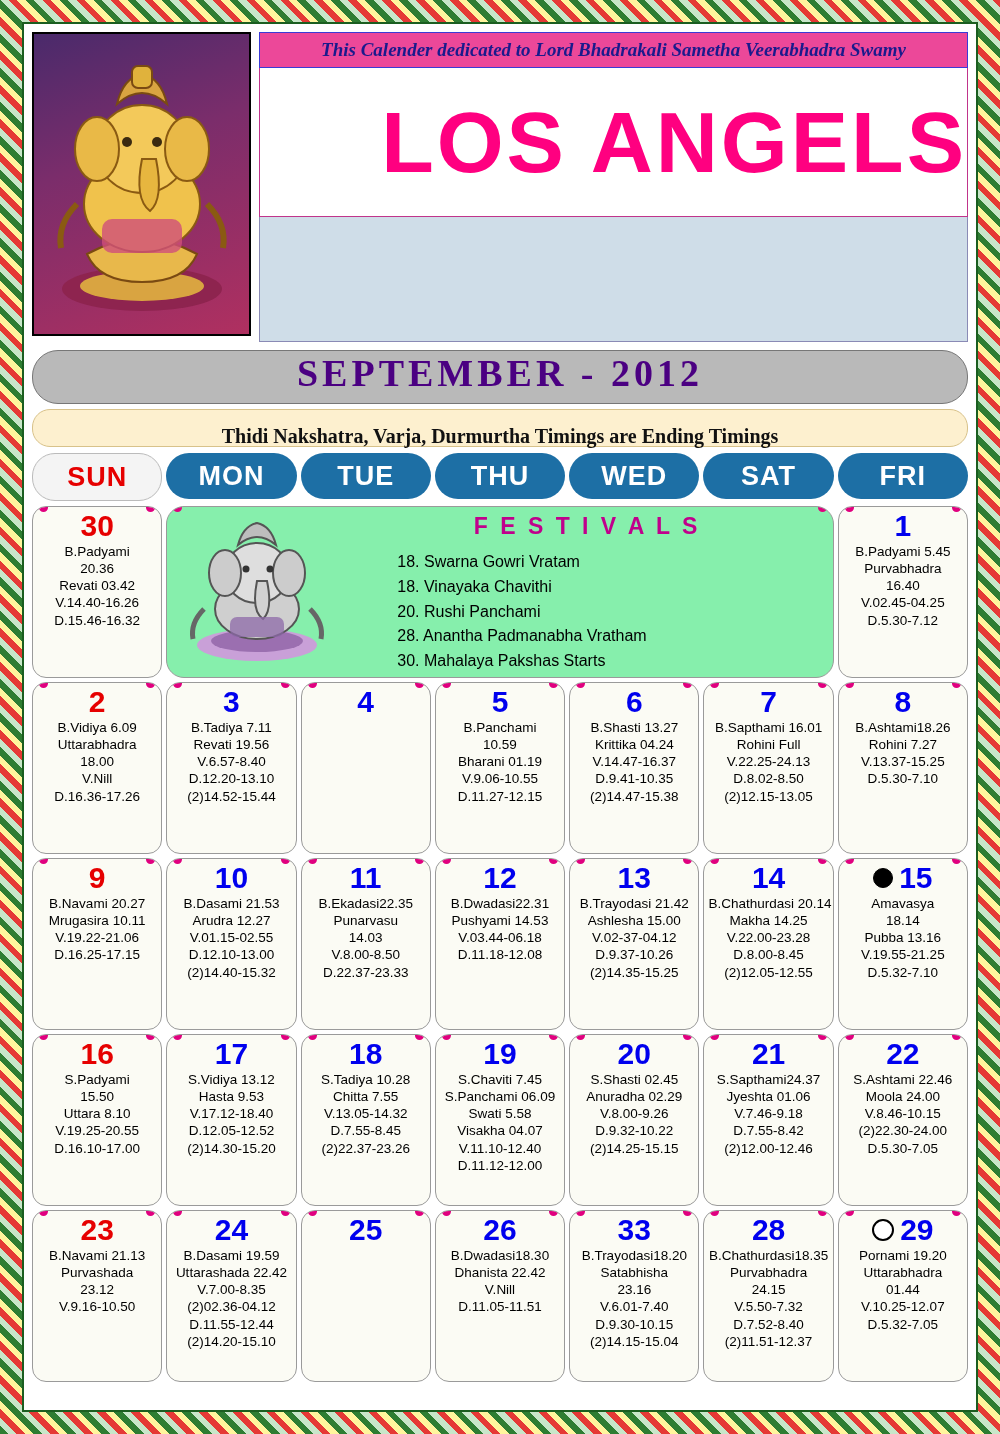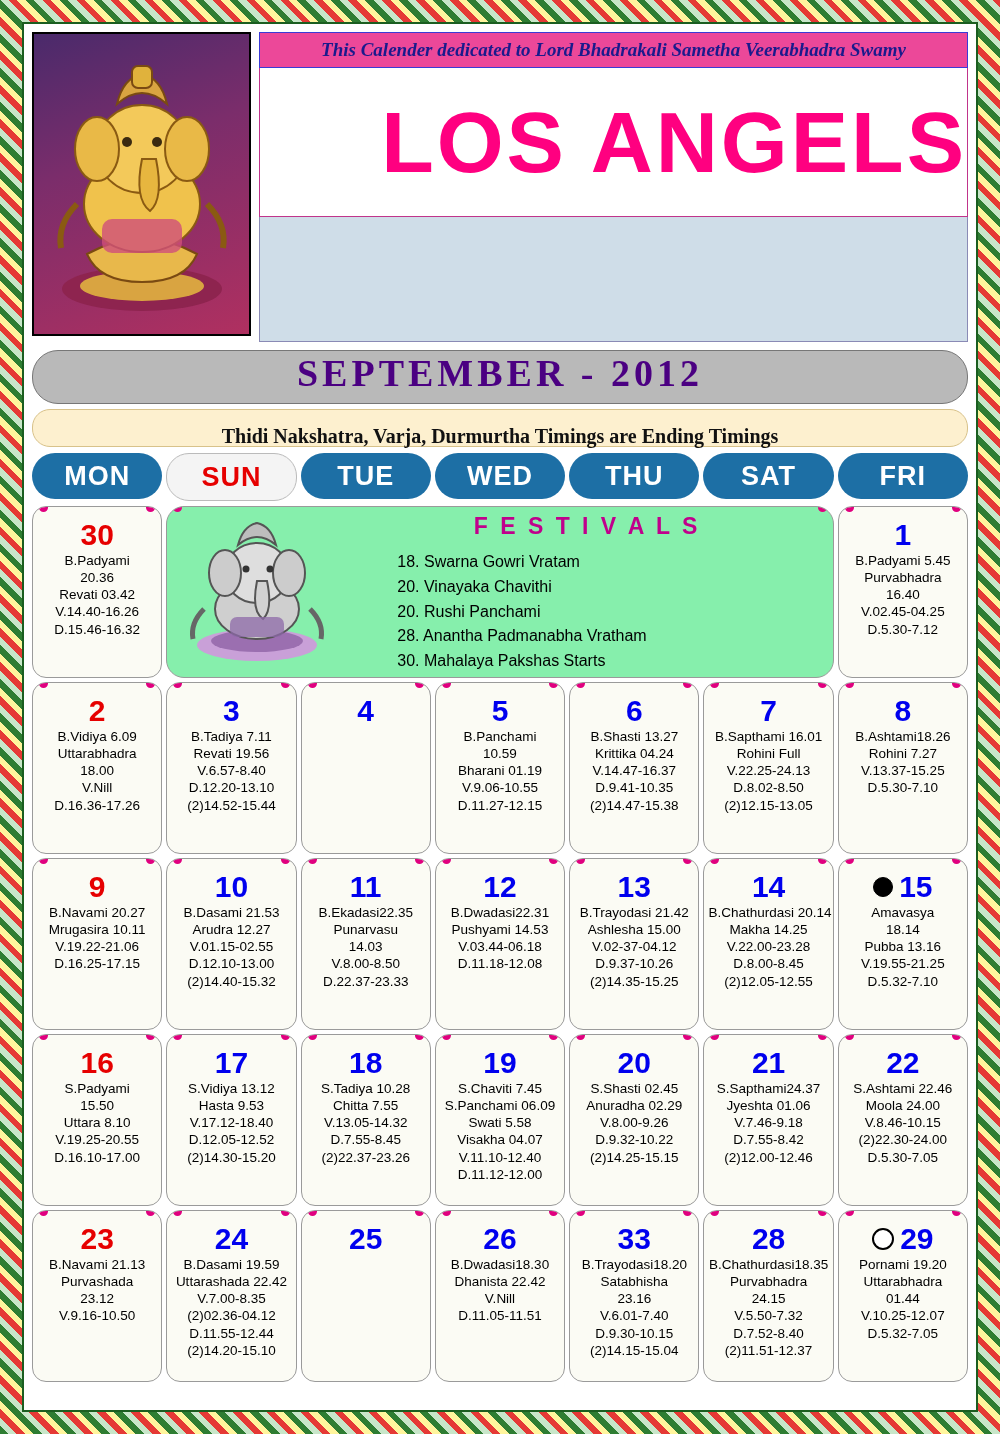--- a/index.html
+++ b/index.html
@@ -135,21 +135,21 @@
     display:grid;
     grid-template-columns:repeat(7,1fr);
     grid-auto-rows:172px;
     gap:4px;
   }
   .cell{
     position:relative;
     background:#fbfbf4;
     border:1px solid #9a9a9a;
     border-radius:14px;
-    padding:12px 4px;
+    padding:3px 4px;
     box-sizing:border-box;
     overflow:hidden;
   }
   .cell:before,.cell:after{
     content:"";
     position:absolute;top:-4px;
     width:9px;height:9px;border-radius:50%;
     background:#e0007f;
   }
   .cell:before{left:6px;}
@@ -263,25 +263,25 @@
 
     <div class="month-band">
       <div class="month-title">SEPTEMBER  -  2012</div>
     </div>
 
     <div class="note-band">
       <div class="note-text">Thidi Nakshatra, Varja,  Durmurtha Timings are Ending Timings</div>
     </div>
 
     <div class="weekdays">
+      <div class="wd sun">SUN</div>
       <div class="wd day">MON</div>
-      <div class="wd sun">SUN</div>
       <div class="wd day">TUE</div>
+      <div class="wd day">THU</div>
       <div class="wd day">WED</div>
-      <div class="wd day">THU</div>
       <div class="wd day">SAT</div>
       <div class="wd day">FRI</div>
     </div>
 
     <div class="grid" id="grid">
         <div class="cell">
           <div class="daynum red"><span>30</span></div>
           <div class="lines">
             <div>B.Padyami</div>
             <div>20.36</div>
@@ -305,21 +305,21 @@
               <path d="M56 28 q19 -16 38 0 q-5 -19 -19 -22 q-14 3 -19 22z" fill="#bdbdbd" stroke="#555" stroke-width="2"></path>
               <path d="M22 92 q-14 14 -11 30" stroke="#666" stroke-width="5" fill="none"></path>
               <path d="M128 92 q14 14 11 30" stroke="#666" stroke-width="5" fill="none"></path>
               <rect x="48" y="100" width="54" height="20" rx="7" fill="#8e6aa8" opacity=".75"></rect>
             </svg>
           </div>
           <div class="fest-body">
             <div class="fest-title">F E S T I V A L S</div>
             <div class="fest-list">
               <div>18. Swarna Gowri Vratam</div>
-              <div>20. Vinayaka Chavithi</div>
+              <div>18. Vinayaka Chavithi</div>
               <div>20. Rushi Panchami</div>
               <div>28. Anantha Padmanabha Vratham</div>
               <div>30. Mahalaya Pakshas Starts</div>
             </div>
           </div>
         </div>
         <div class="cell">
           <div class="daynum blue"><span>1</span></div>
           <div class="lines">
             <div>B.Padyami 5.45</div>

